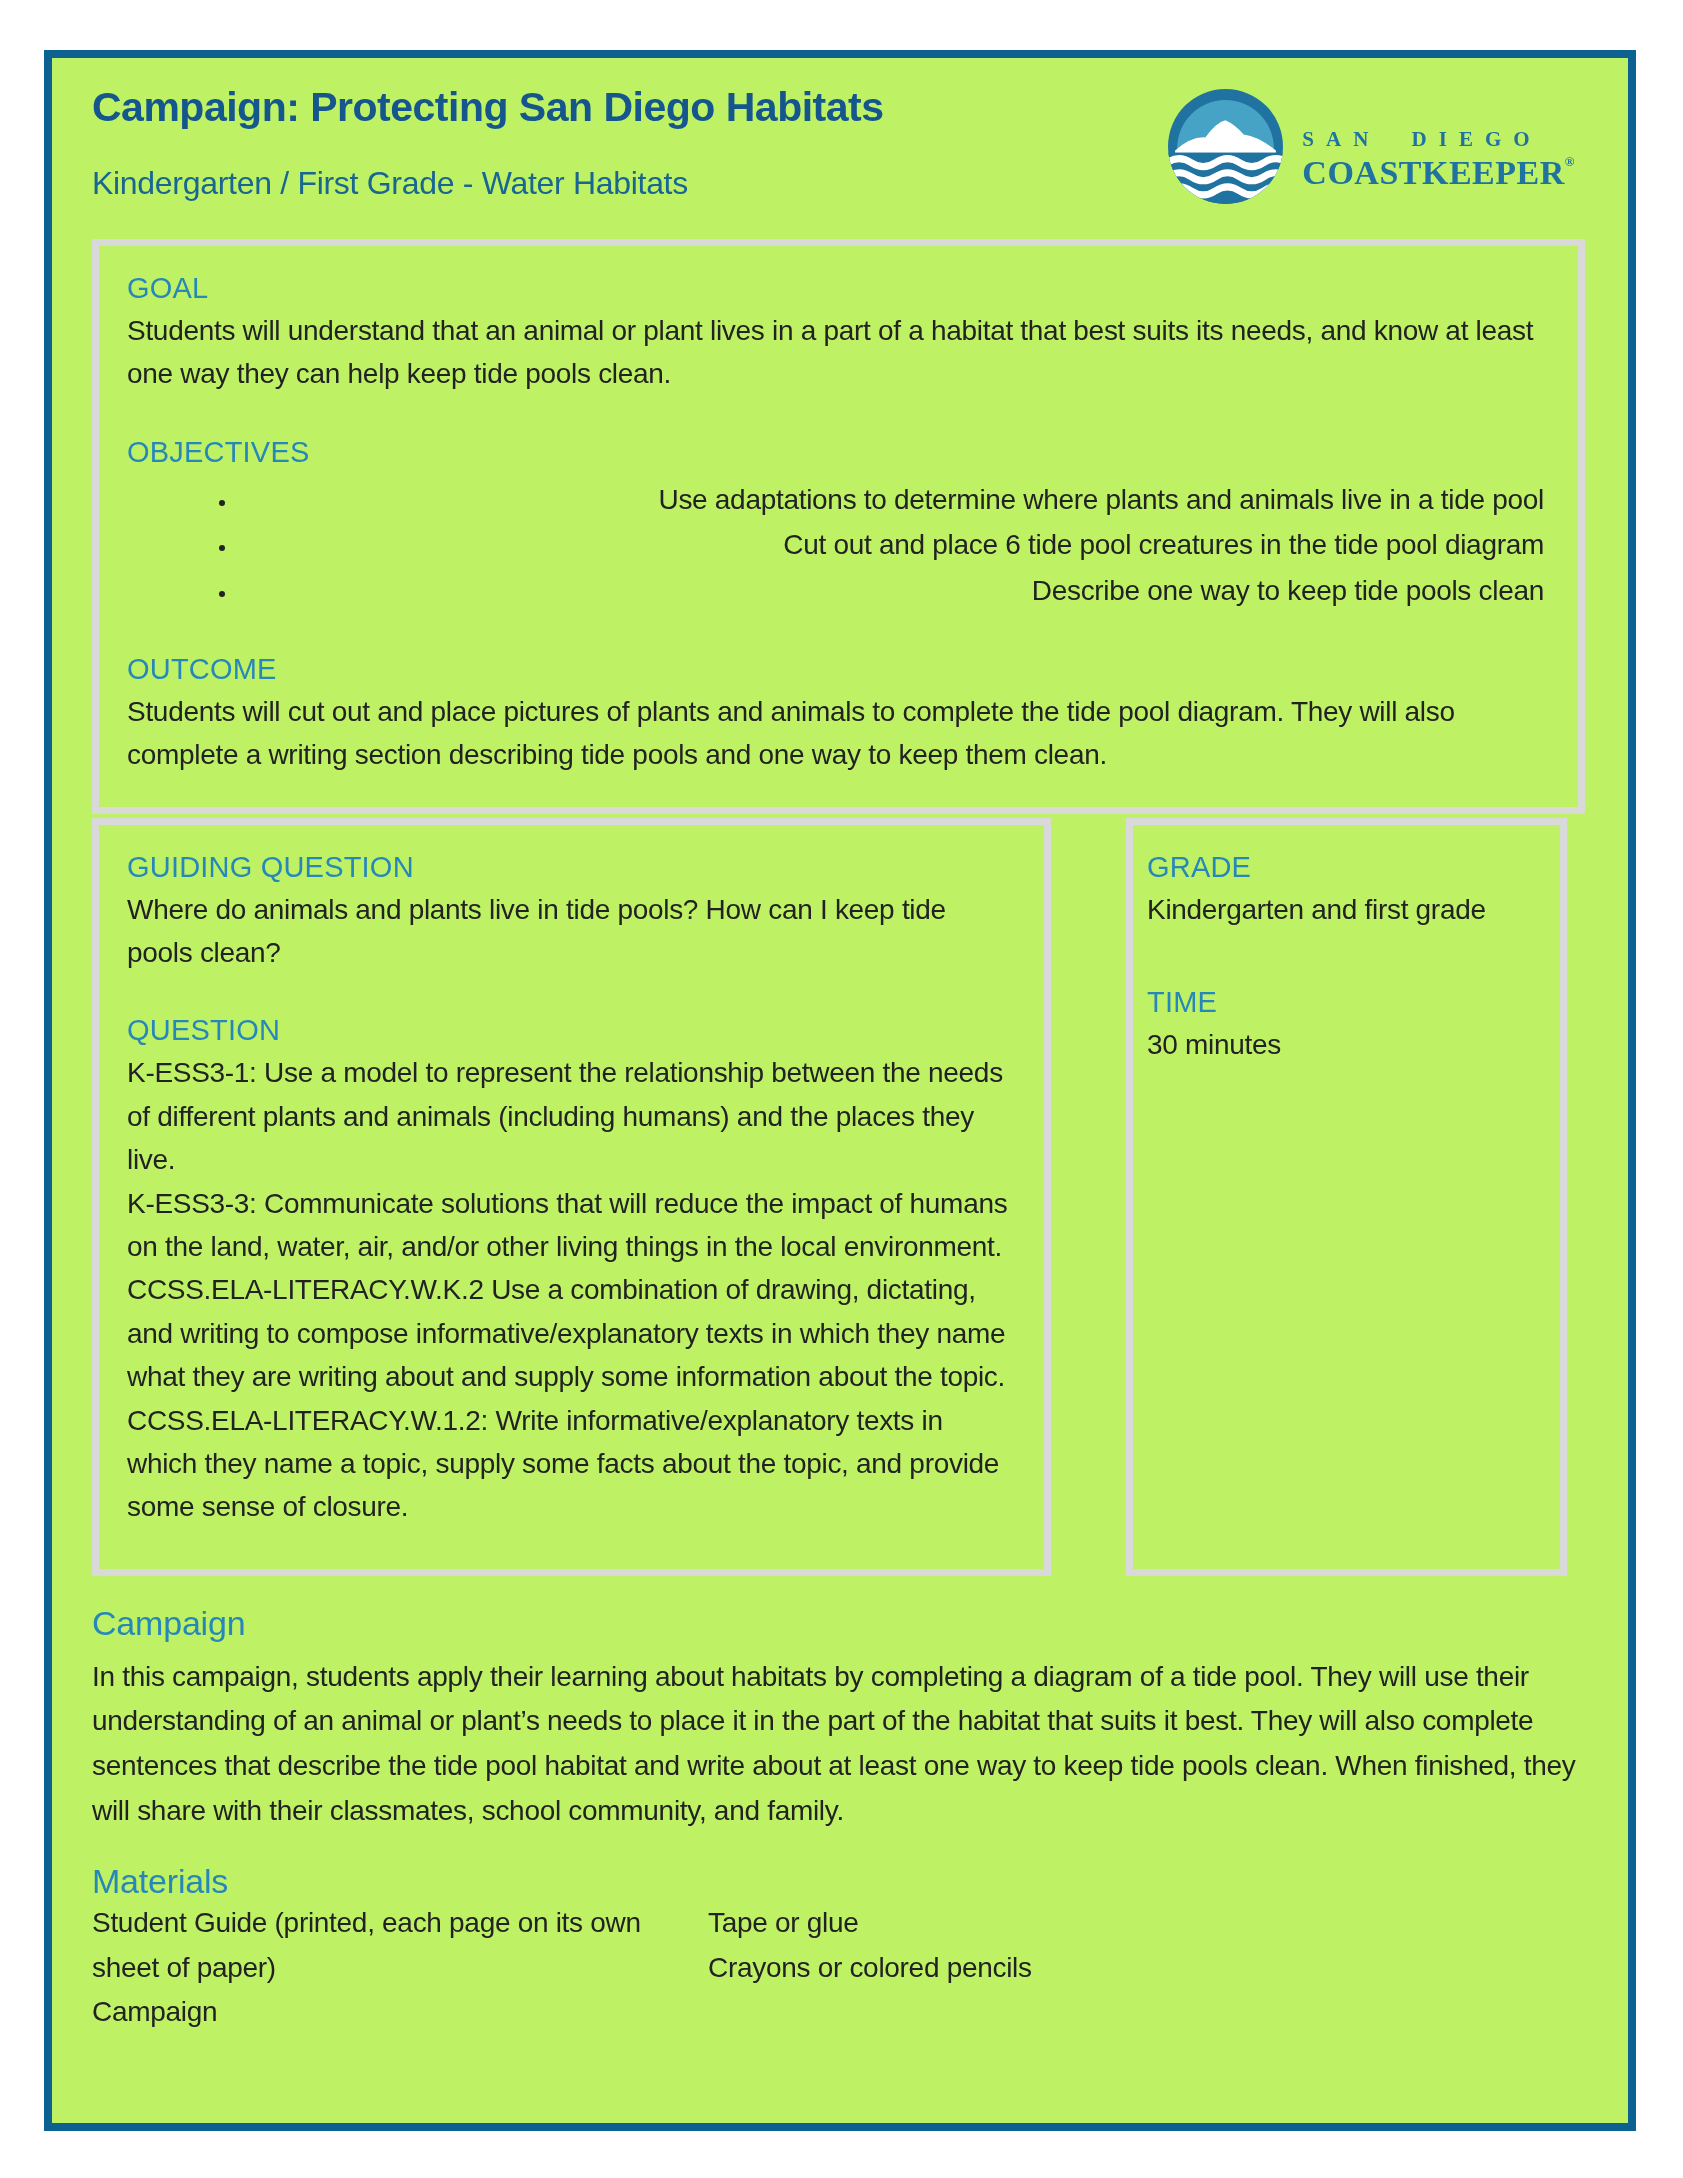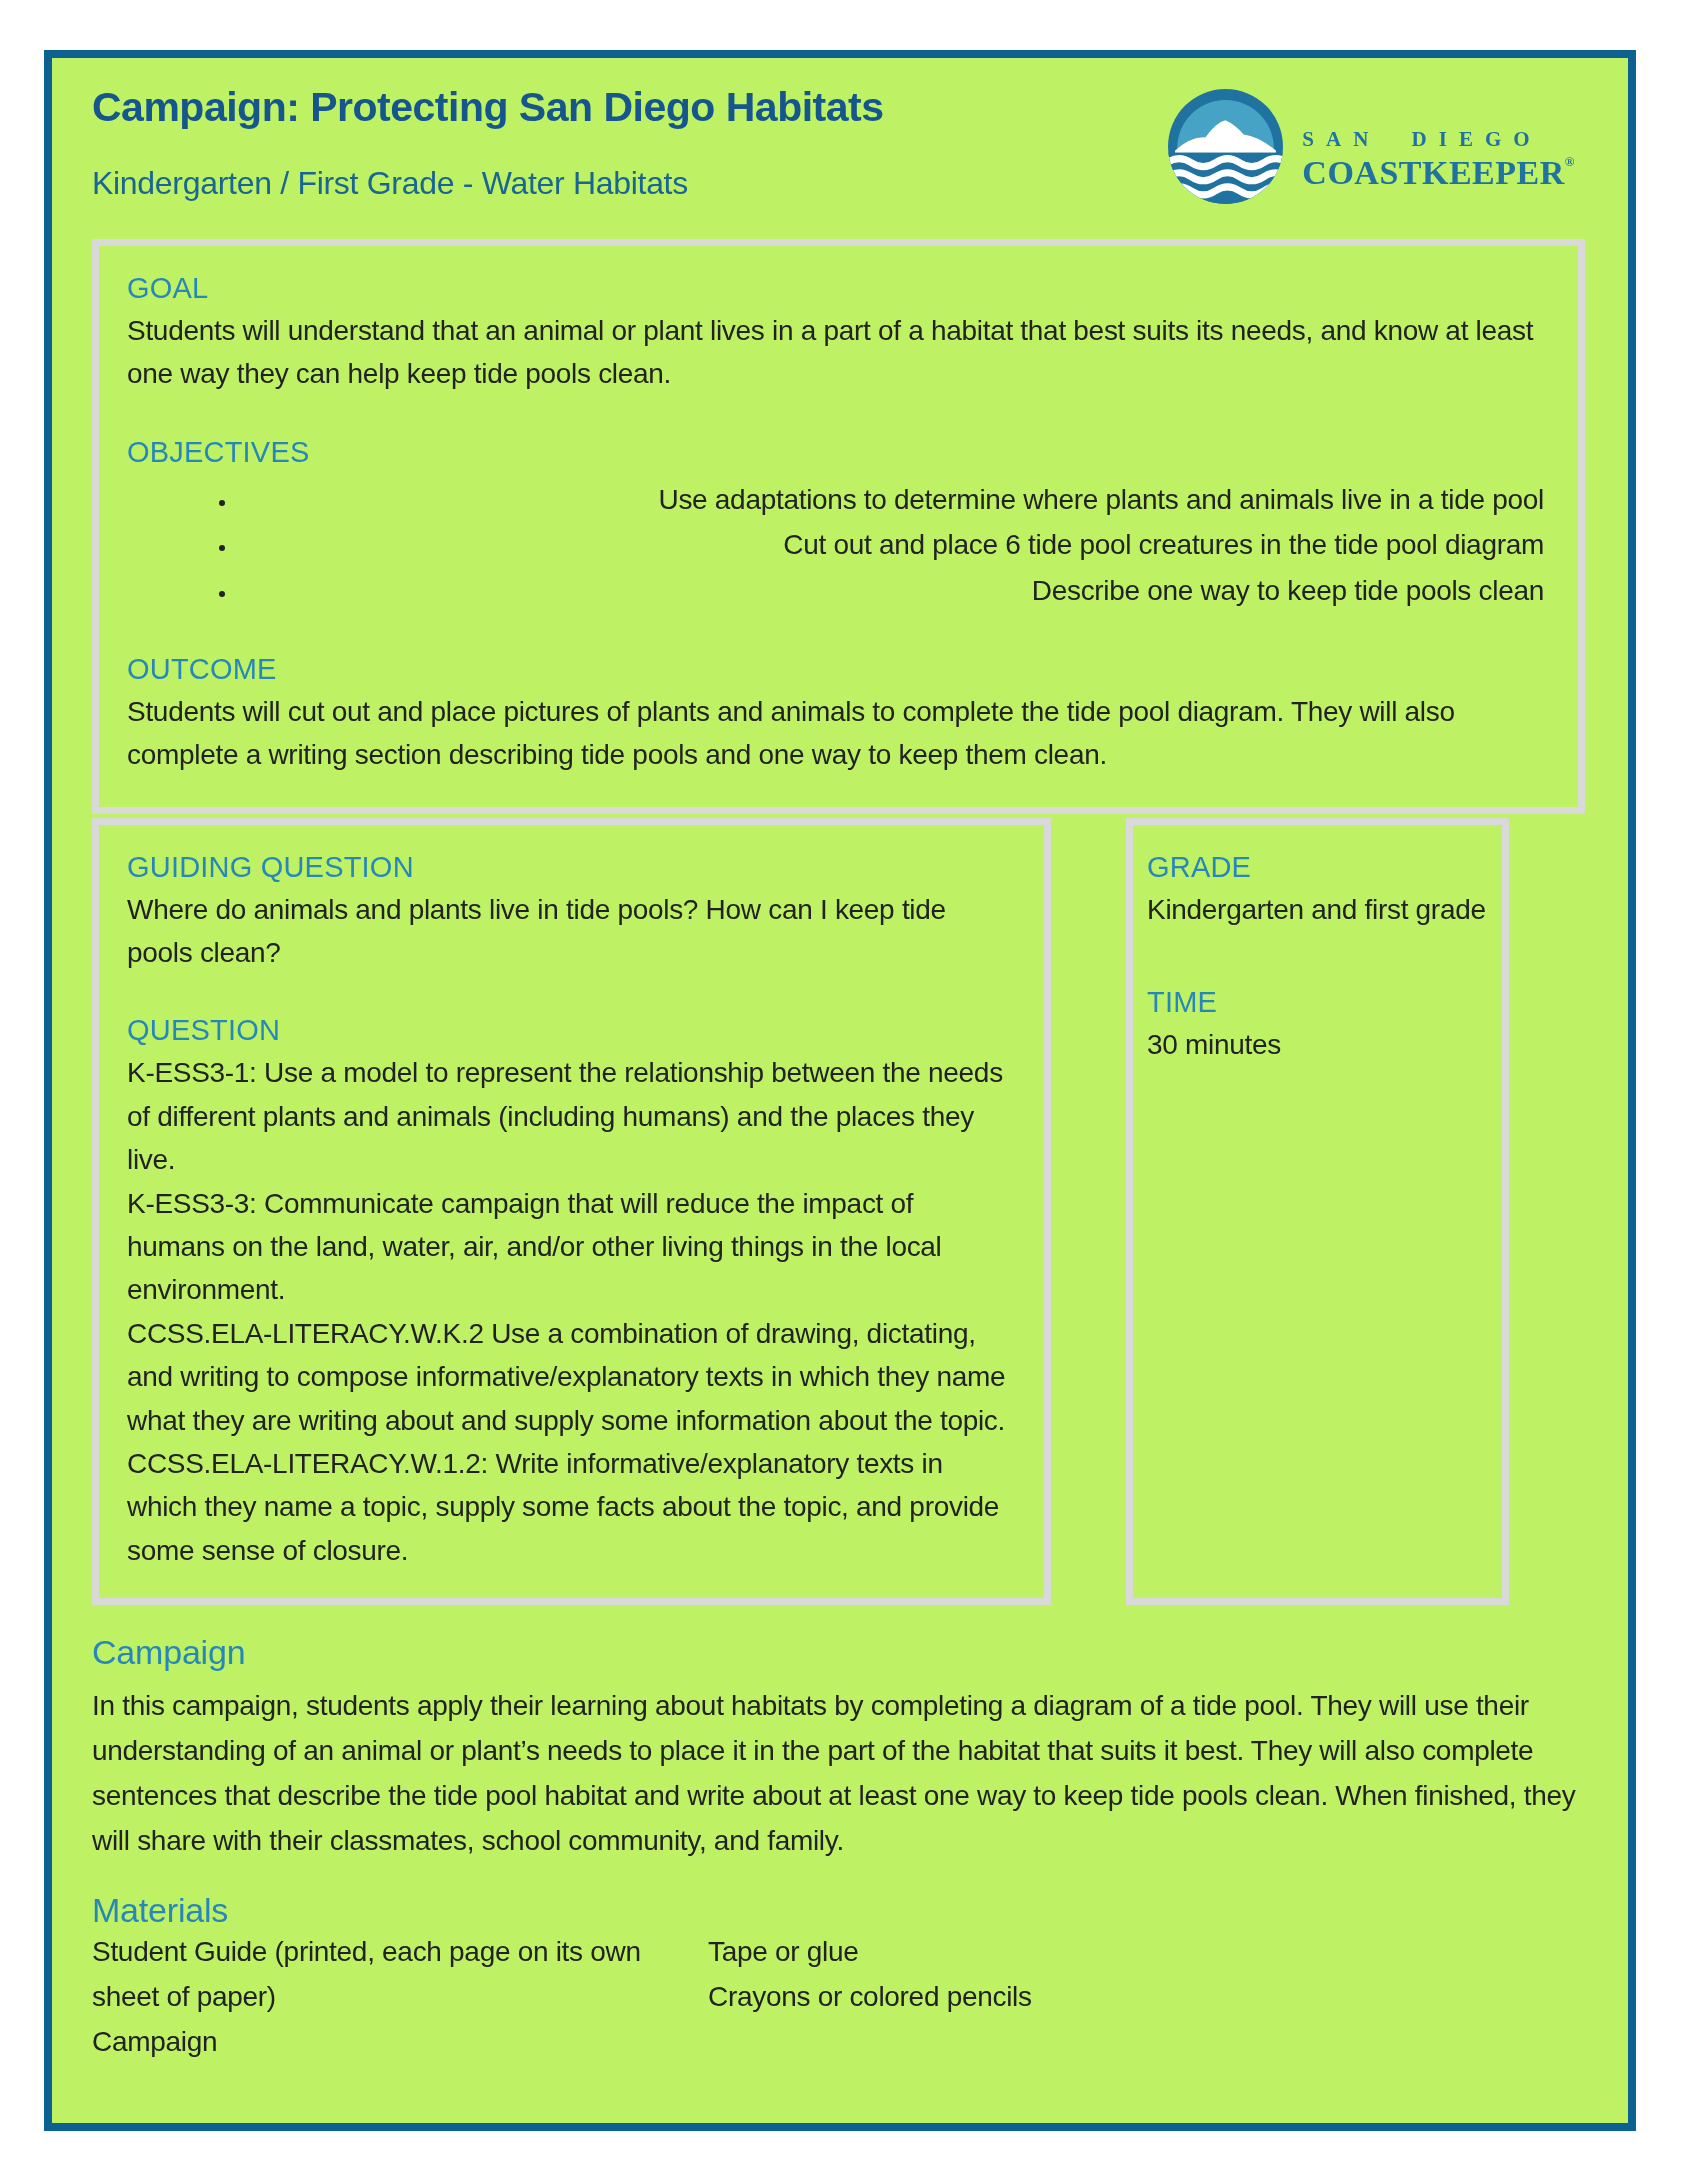--- a/index.html
+++ b/index.html
@@ -34,21 +34,21 @@
   .logo-line2 sup{font-size:13px;vertical-align:18px;}
   
   .info-box{
     border:7px solid var(--boxborder);margin-top:32px;padding:26px 34px 30px 28px;min-height:538px;
   }
   .details-row{display:flex;margin-top:4px;}
   .details-left{
     border:7px solid var(--boxborder);width:959px;min-height:758px;padding:26px 30px 26px 28px;
   }
   .details-right{
-    border:7px solid var(--boxborder);width:383px;min-height:758px;margin-left:75px;padding:26px 16px 26px 14px;
+    border:7px solid var(--boxborder);width:441px;min-height:758px;margin-left:75px;padding:26px 16px 26px 14px;
   }
   .section + .section{margin-top:40px;}
   .section-label{color:var(--label);font-size:29px;font-weight:normal;letter-spacing:0.2px;}
   .body-text{font-size:28px;line-height:1.55;letter-spacing:-0.3px;margin-top:4px;}
   ul.bullets{margin-top:8px;padding-left:111px;text-align:right;}
   ul.bullets li{font-size:28px;line-height:1.62;letter-spacing:-0.3px;padding-left:14px;}
   ul.bullets li::marker{font-size:21px;}
   .std-item{font-size:28px;line-height:1.55;letter-spacing:-0.3px;}
   .gap-lg{margin-top:55px;}
   
@@ -117,21 +117,21 @@
     <div class="details-left">
       <div class="section">
         <div class="section-label">GUIDING QUESTION</div>
         <div class="body-text">Where do animals and plants live in tide pools? How can I keep tide pools clean?</div>
       </div>
       <div class="section">
         <div class="section-label">QUESTION</div>
         <div class="body-text">
 
         <div class="std-item">K-ESS3-1: Use a model to represent the relationship between the needs of different plants and animals (including humans) and the places they live.</div>
-            <div class="std-item">K-ESS3-3: Communicate campaign that will reduce the impact of humans on the land, water, air, and/or other living things in the local environment.</div>
+            <div class="std-item">K-ESS3-3: Communicate solutions that will reduce the impact of humans on the land, water, air, and/or other living things in the local environment.</div>
             <div class="std-item">CCSS.ELA-LITERACY.W.K.2 Use a combination of drawing, dictating, and writing to compose informative/explanatory texts in which they name what they are writing about and supply some information about the topic.</div>
             <div class="std-item">CCSS.ELA-LITERACY.W.1.2: Write informative/explanatory texts in which they name a topic, supply some facts about the topic, and provide some sense of closure.</div>
           </div>
       </div>
     </div>
     <div class="details-right">
       <div>
         <div class="section-label">GRADE</div>
         <div class="body-text">Kindergarten and first grade</div>
       </div>

